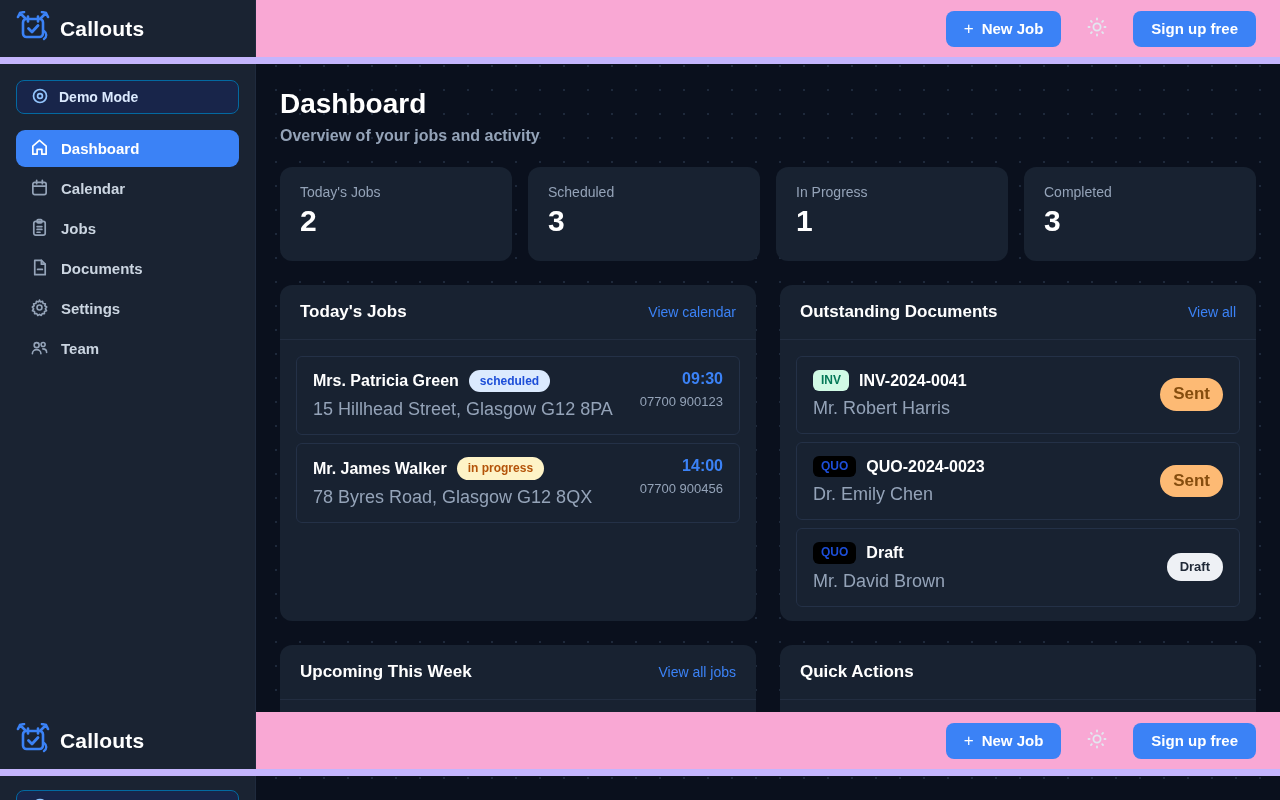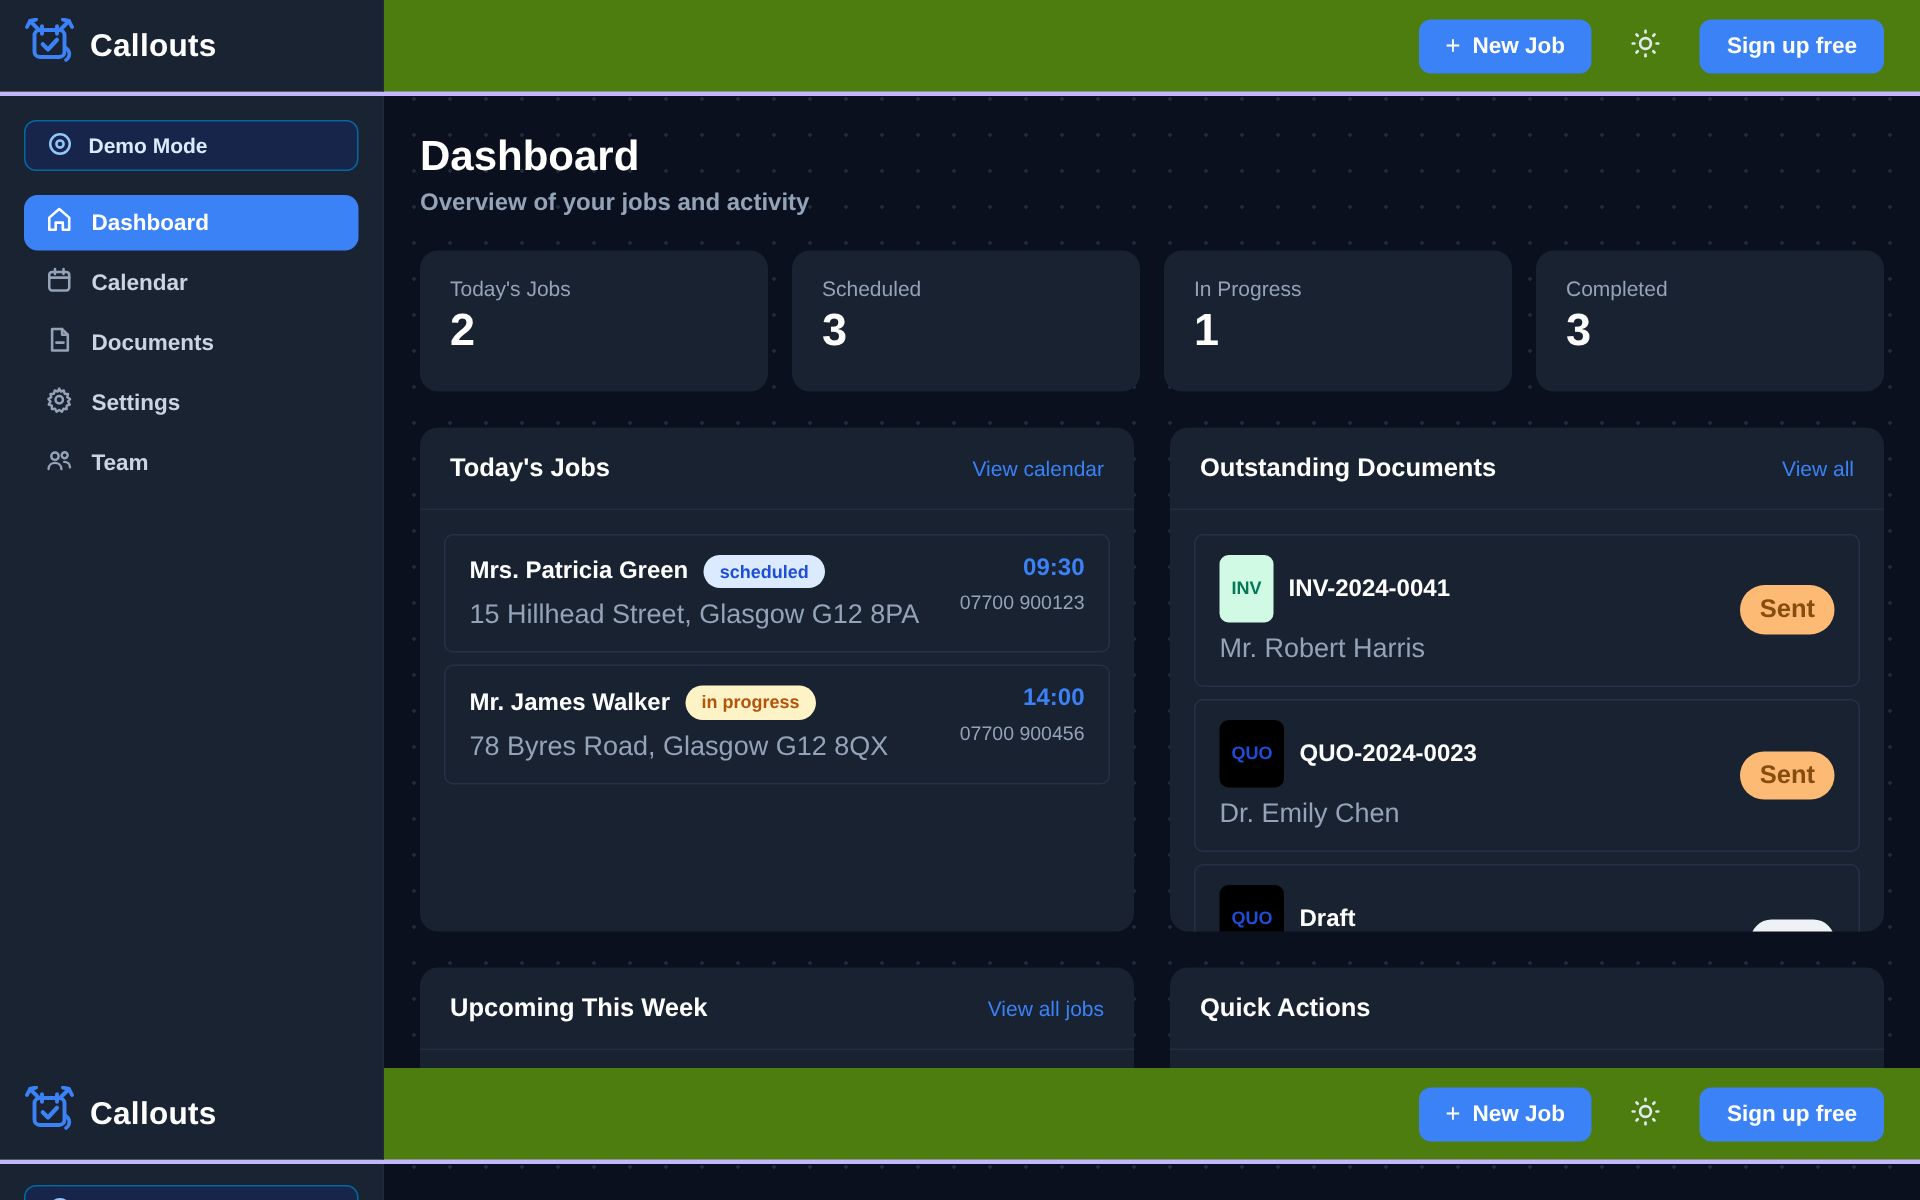--- a/index.html
+++ b/index.html
@@ -6,21 +6,21 @@
   html,body { width:1280px; height:800px; overflow:hidden; }
   body {
     font-family:"Liberation Sans", sans-serif;
     background:#0a101d;
     color:#f1f5f9;
     -webkit-font-smoothing:antialiased;
   }
   .viewport { width:1280px; height:800px; display:flex; flex-direction:column; overflow:hidden; }
 
   
-  .topbar { height:64px; flex:0 0 64px; display:flex; background:#4d7c0f; border-bottom:3px solid #c4b5fd; }
+  .topbar { height:64px; flex:0 0 64px; display:flex; background:#f9a8d4; border-bottom:7px solid #c4b5fd; }
   .logo-cell { width:256px; flex:0 0 256px; display:flex; align-items:center; padding:0 16px; background:#1a2332; border-right:1px solid #1f2a3d; }
   .logo-cell .brand-name { font-size:21px; font-weight:bold; color:#ffffff; margin-left:10px; letter-spacing:.2px; }
   .topbar-right { flex:1; display:flex; align-items:center; justify-content:flex-end; gap:22px; padding:0 24px; }
 
   .btn-primary {
     display:inline-flex; align-items:center; gap:8px;
     background:#3b82f6; color:#ffffff; border:none; cursor:pointer;
     font-family:inherit; font-size:15px; font-weight:600;
     padding:9px 18px; border-radius:8px; line-height:1.2;
   }
@@ -78,21 +78,21 @@
   .row-right { text-align:right; flex:0 0 auto; }
   .row-time { font-size:16px; font-weight:bold; color:#3b82f6; }
   .row-phone { font-size:13px; color:#94a3b8; margin-top:6px; }
 
   .pill { display:inline-block; border-radius:999px; font-size:12px; font-weight:600; padding:4px 11px; line-height:1.2; }
   .pill-scheduled { background:#dbeafe; color:#1d4ed8; }
   .pill-inprogress { background:#fef3c7; color:#b45309; }
   .pill-sent { background:#fdba74; color:#854d0e; font-size:17px; padding:6px 13px; }
   .pill-draft { background:#eef1f5; color:#1f2937; font-size:13px; padding:6px 13px; }
 
-  .doc-type { display:inline-block; border-radius:6px; font-size:12px; font-weight:bold; padding:16px 8px; line-height:1.1; }
+  .doc-type { display:inline-block; border-radius:6px; font-size:12px; font-weight:bold; padding:4px 8px; line-height:1.1; }
   .type-inv { background:#d1fae5; color:#047857; }
   .type-quo { background:#000000; color:#1d4ed8; }
   .doc-row .row-right { align-self:center; }
 
   
   .bottom-strip { flex:1; display:flex; overflow:hidden; }
   .strip-left { width:256px; flex:0 0 256px; background:#1a2332; border-right:1px solid #1f2a3d; padding:14px 16px 0; overflow:hidden; }
   .strip-left .demo-badge { margin-bottom:0; }
   .strip-right { flex:1; background:#0a101d;
     background-image:radial-gradient(circle, #1e293b 1.2px, transparent 1.3px);
@@ -175,20 +175,32 @@
               <line x1="3" y1="8.5" x2="17" y2="8.5"></line>
               <line x1="7" y1="2.5" x2="7" y2="6"></line>
                 <line x1="13" y1="2.5" x2="13" y2="6"></line>
             </svg>
           </span>
           <span>Calendar</span>
         </li>
         <li class="nav-item">
           <span>
             <svg width="19" height="19" viewBox="0 0 20 20" fill="none" stroke-width="1.8" stroke-linecap="round" stroke-linejoin="round">
+              <rect x="4" y="3.5" width="12" height="14.5" rx="2"></rect>
+              <rect x="7.5" y="1.8" width="5" height="3.4" rx="1"></rect>
+              <line x1="7.5" y1="9" x2="12.5" y2="9"></line>
+                <line x1="7.5" y1="12" x2="12.5" y2="12"></line>
+                <line x1="7.5" y1="15" x2="10.5" y2="15"></line>
+            </svg>
+          </span>
+          <span>Jobs</span>
+        </li>
+        <li class="nav-item">
+          <span>
+            <svg width="19" height="19" viewBox="0 0 20 20" fill="none" stroke-width="1.8" stroke-linecap="round" stroke-linejoin="round">
               <path d="M5 2.5 H12 L16 6.5 V17.5 H5 Z"></path>
               <path d="M12 2.5 V6.5 H16"></path>
               <line x1="8" y1="12" x2="13" y2="12"></line>
             </svg>
           </span>
           <span>Documents</span>
         </li>
         <li class="nav-item">
           <span>
             <svg width="19" height="19" viewBox="0 0 20 20" fill="none" stroke-width="1.7" stroke-linecap="round" stroke-linejoin="round">

